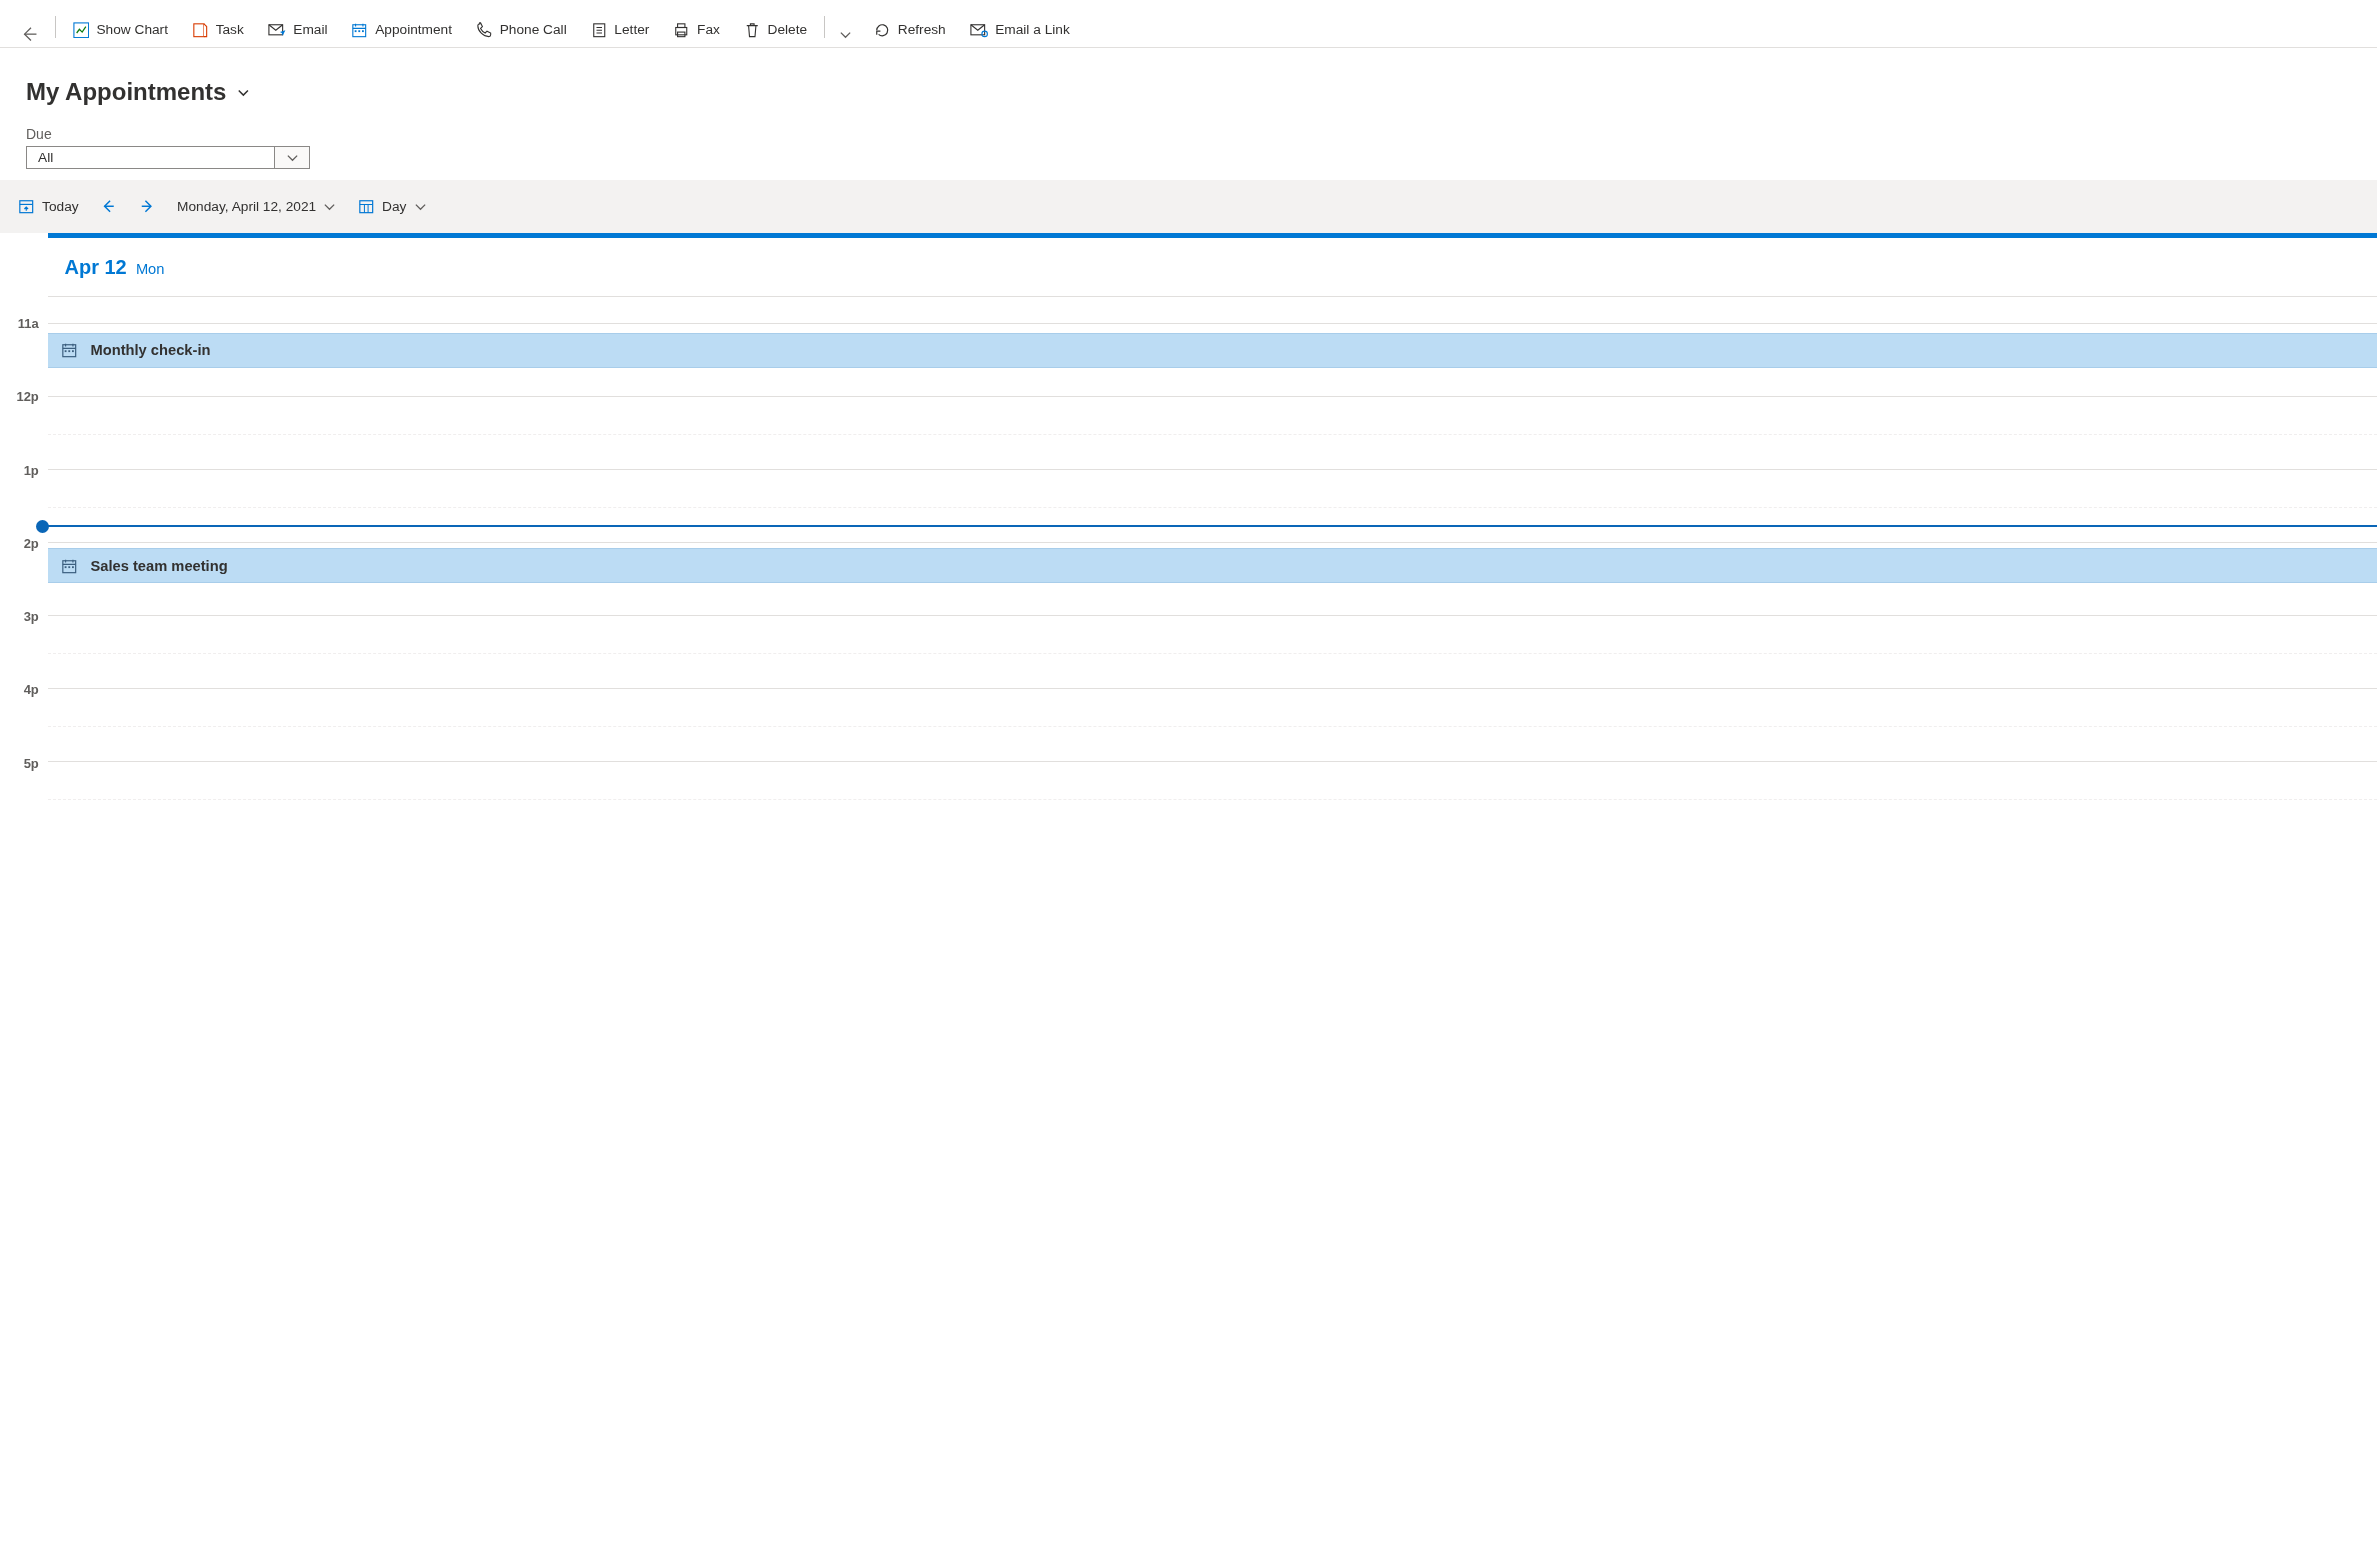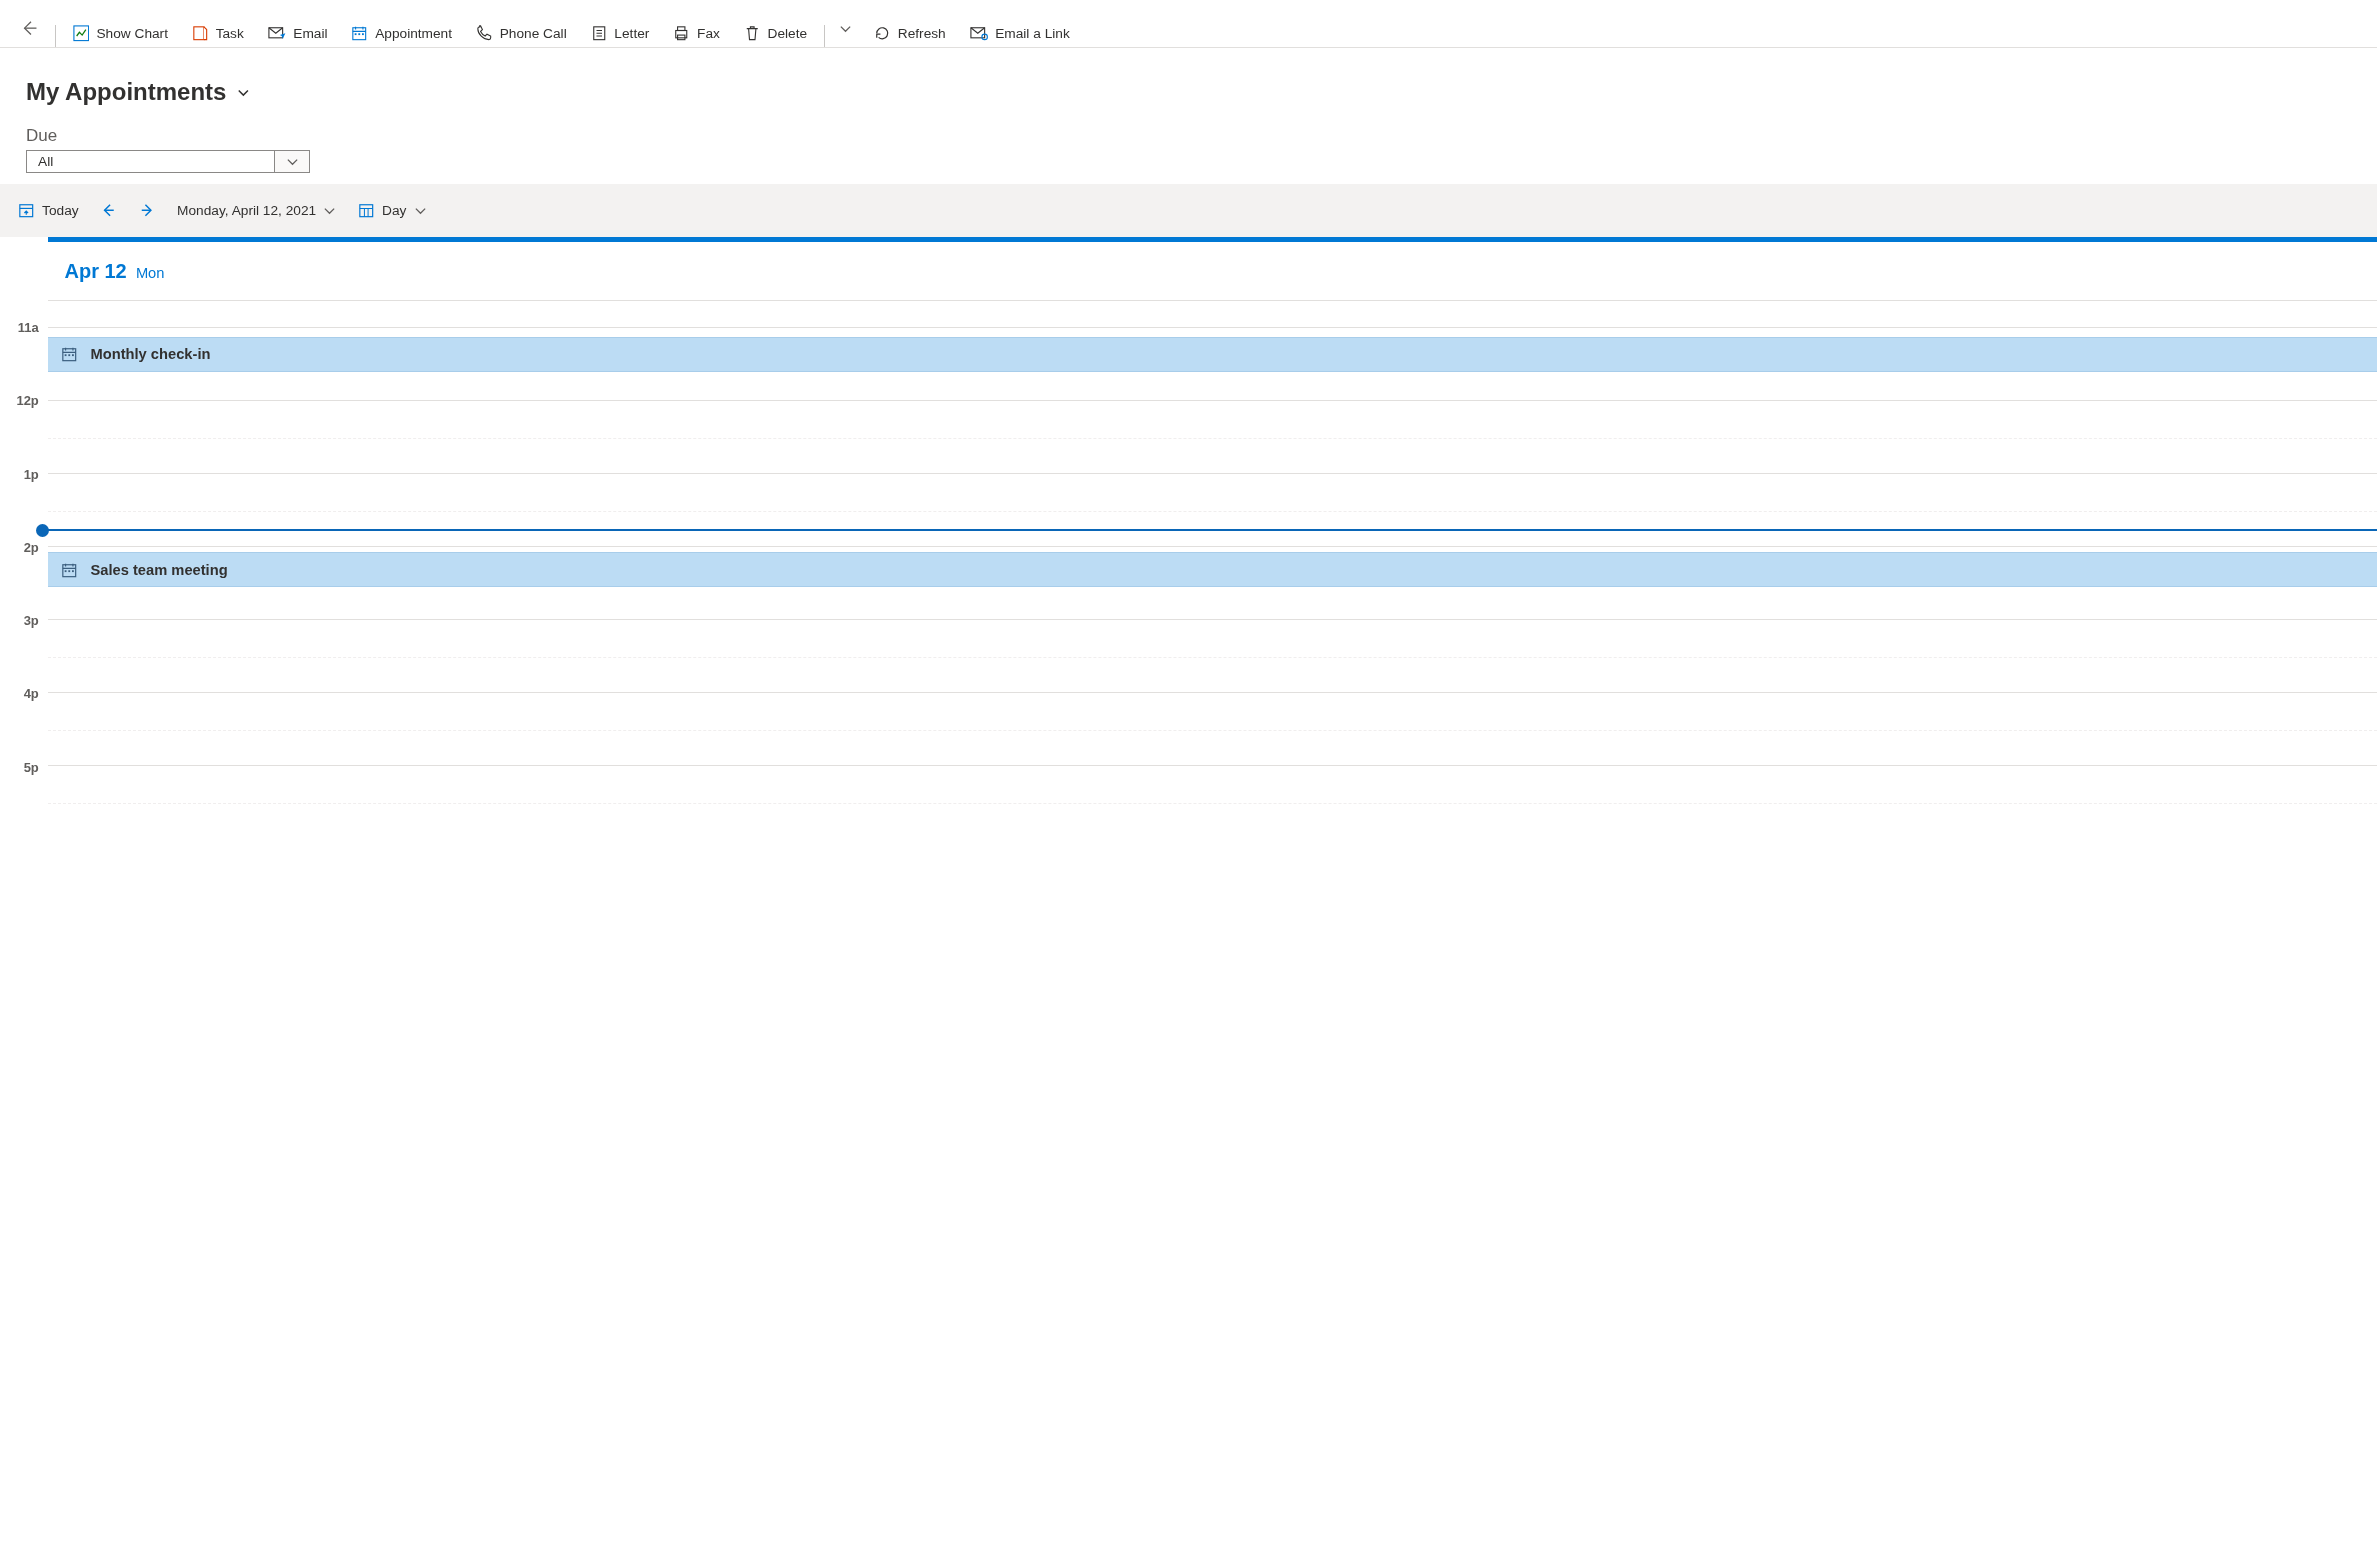--- a/index.html
+++ b/index.html
@@ -4,24 +4,24 @@
 <style>
 * { box-sizing: border-box; margin: 0; padding: 0; }
 body {
   font-family: "Segoe UI", -apple-system, sans-serif;
   font-size: 13px;
   color: #323130;
   background: #fff;
 }
 .toolbar {
   display: flex;
-  align-items: flex-end;
+  align-items: flex-start;
   height: 48px;
   border-bottom: 0.9px solid #e1dfdd;
-  padding: 0 11px;
+  padding: 16px 11px;
   gap: 5.5px;
 }
 .toolbar-btn {
   display: inline-flex;
   align-items: center;
   gap: 7.3px;
   padding: 5.5px 9.2px;
   border: none;
   background: transparent;
   font-size: 13.7px;
@@ -51,21 +51,21 @@
 .view-title {
   display: inline-flex;
   align-items: center;
   gap: 9.2px;
   font-size: 24px;
   font-weight: 600;
   cursor: pointer;
   margin-top: 8px;
 }
 .filter-row { margin-top: 20px; }
-.filter-label { font-size: 17px; color: #605e5c; margin-bottom: 3.7px; display: block; }
+.filter-label { font-size: 14px; color: #605e5c; margin-bottom: 3.7px; display: block; }
 .select-wrap {
   display: inline-flex;
   align-items: center;
   justify-content: space-between;
   width: 284px;
   height: 23px;
   border: 0.9px solid #8a8886;
   padding: 0 0 0 11px;
   font-size: 13.7px;
   cursor: pointer;

